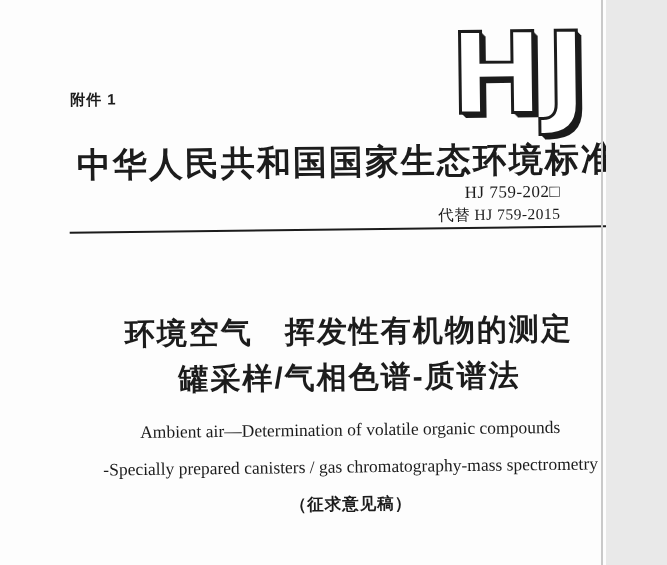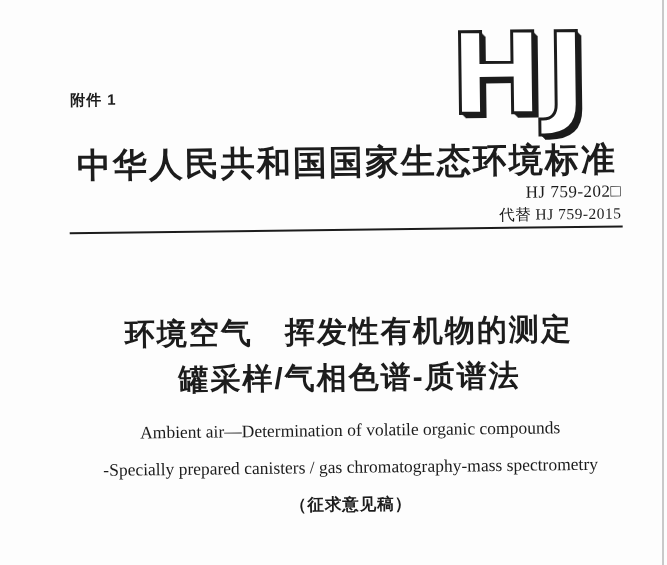--- a/index.html
+++ b/index.html
@@ -2,21 +2,21 @@
 <html style="--ink: #1c1c1c; --page_bg: #fdfdfd; --scan_edge: #c9c9c9;"><head>
 <meta charset="utf-8">
 <style>
   html,body{margin:0;padding:0;}
   body{
     width:667px;height:565px;overflow:hidden;
     background:#e9e9e9;
     font-family:"Liberation Serif","DejaVu Serif",serif;
   }
   .page{
-    position:relative;width:667px;height:565px;
+    position:relative;width:606px;height:565px;
     background:var(--page_bg,#fdfdfd);
     color:var(--ink,#1c1c1c);
     overflow:hidden;
   }
   .content{
     position:absolute;inset:0;
     transform:rotate(-0.7deg);
     transform-origin:50% 45%;
   }
   .attachment{

